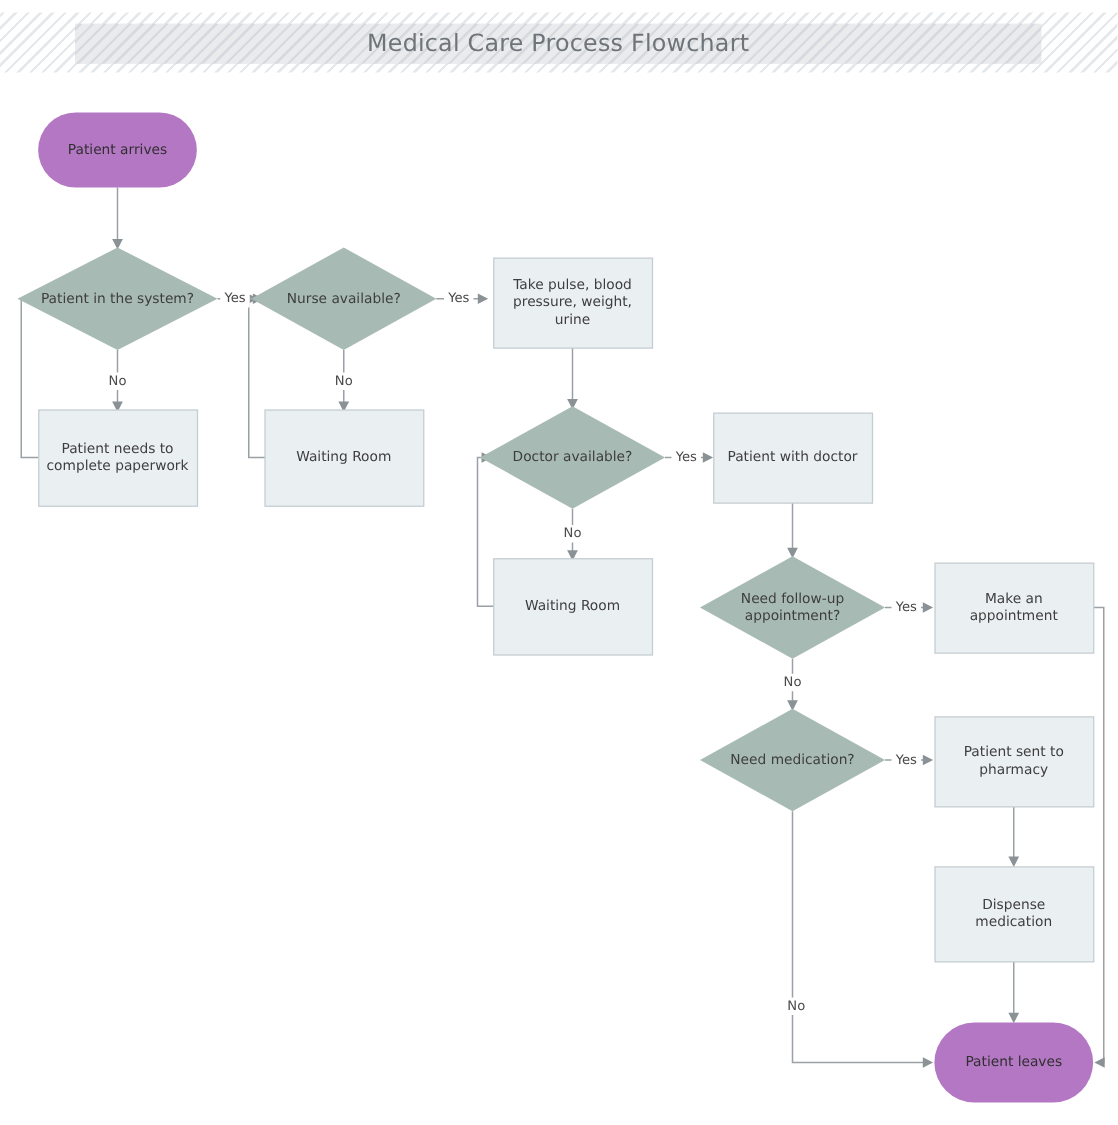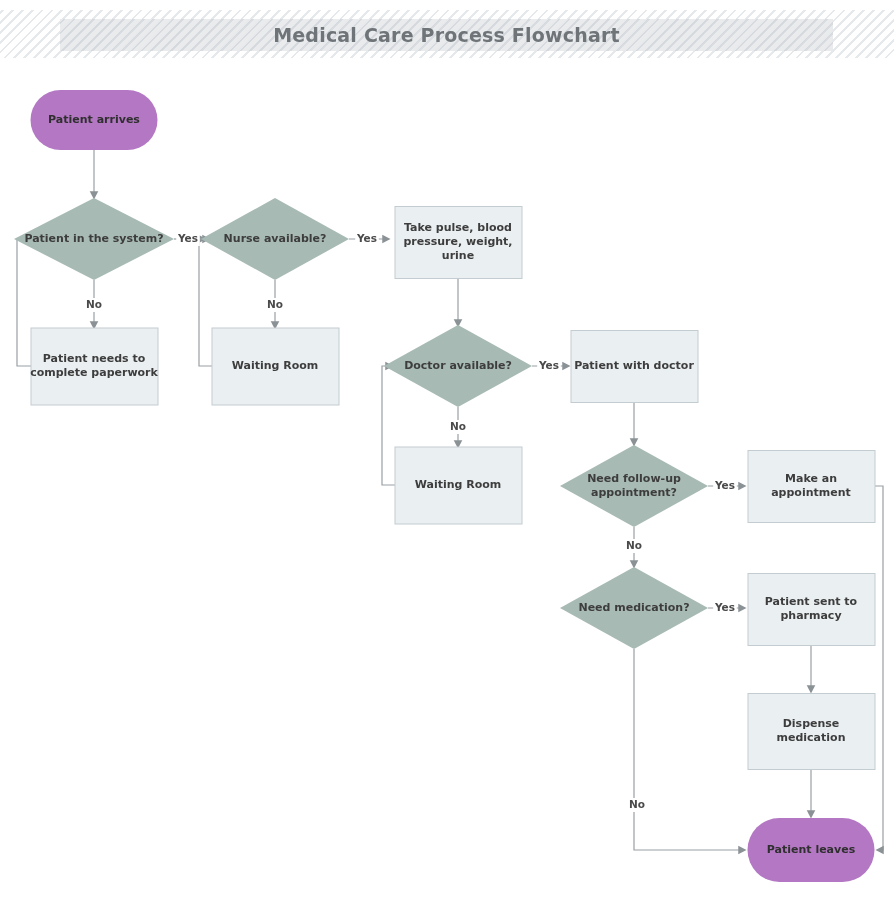--- a/index.html
+++ b/index.html
@@ -11,21 +11,20 @@
     width: 894px;
     height: 900px;
     font-family: "Liberation Sans", sans-serif;
     overflow: hidden;
   }
   #page {
     position: relative;
     width: 894px;
     height: 900px;
     background: #ffffff;
-    font-weight: bold;
   }
 
   
   #title-banner {
     position: absolute;
     left: 0;
     top: 10px;
     width: 894px;
     height: 48px;
     background-image: repeating-linear-gradient(

